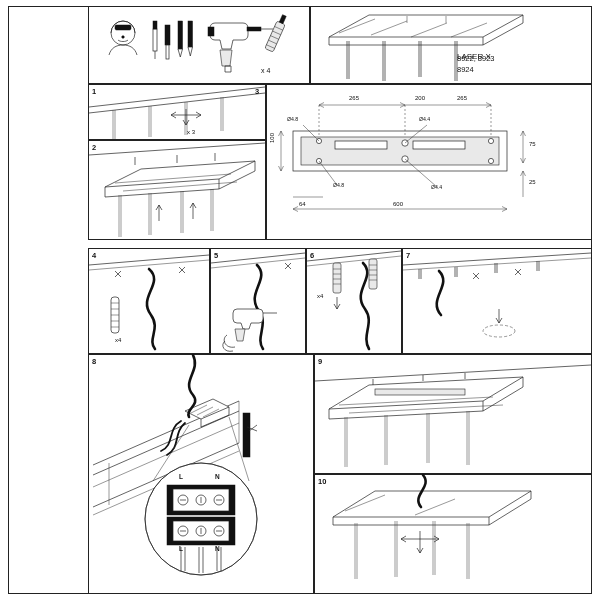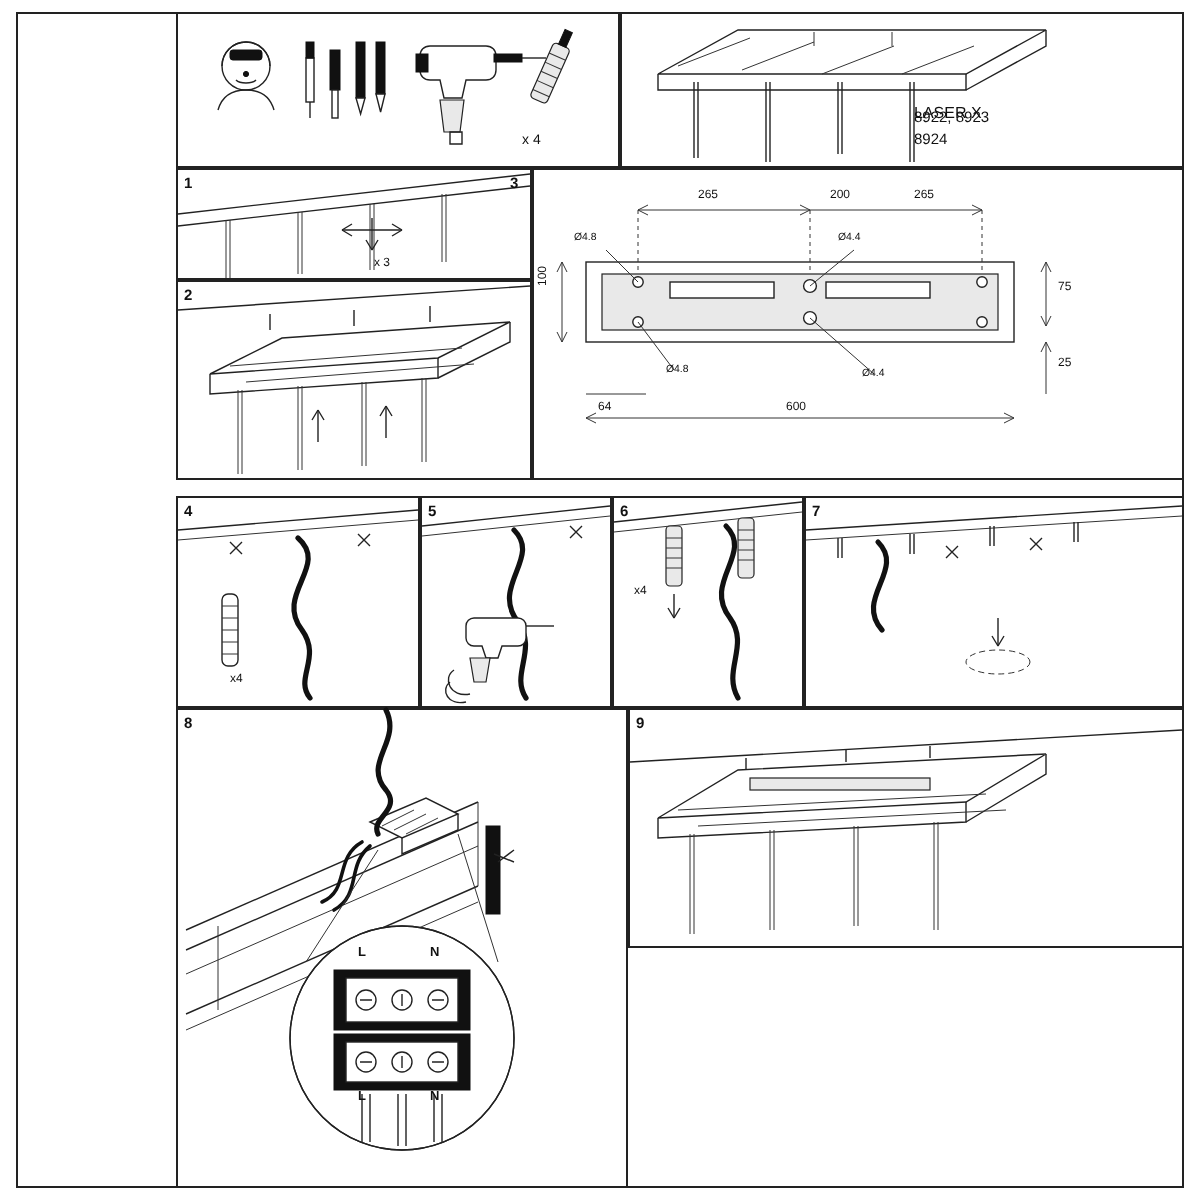--- a/index.html
+++ b/index.html
@@ -444,14 +444,41 @@
         <path d="M152 56 L152 110 M154 56 L154 110"></path>
       </g>
 
       <g class="ln">
         <path d="M58 30 L58 24 M108 26 L108 20 M150 24 L150 18"></path>
       </g>
     </svg>
     <div class="stepnum" style="left:3px; top:3px;">9</div>
   </div>
 
+  <div class="cell" style="left:314px; top:474px; width:278px; height:120px;">
+    <svg width="278" height="120" viewBox="0 0 278 120">
+
+      <path class="fillw" d="M18 42 L60 16 L216 16 L174 42 Z"></path>
+      <path class="ln" d="M18 42 L18 50 L174 50 L174 42"></path>
+      <path class="ln" d="M174 50 L216 24 L216 16"></path>
+      <path class="ln-thin" d="M30 36 L70 20 M100 40 L140 24"></path>
+
+      <g class="ln-thin">
+        <path d="M40 48 L40 104 M42 48 L42 104"></path>
+        <path d="M80 46 L80 102 M82 46 L82 102"></path>
+        <path d="M118 46 L118 100 M120 46 L120 100"></path>
+        <path d="M152 48 L152 104 M154 48 L154 104"></path>
+      </g>
+
+      <path class="cablek" d="M108 0 C 118 12, 96 20, 106 32"></path>
+
+      <g class="ln">
+        <path d="M86 64 L124 64"></path>
+        <path d="M86 64 l5 -3 M86 64 l5 3"></path>
+        <path d="M124 64 l-5 -3 M124 64 l-5 3"></path>
+        <path d="M105 56 L105 78"></path>
+        <path d="M105 78 l-3 -5 M105 78 l3 -5"></path>
+      </g>
+    </svg>
+    <div class="stepnum" style="left:3px; top:3px;">10</div>
+  </div>
 
 </div>
 
 </body></html>

